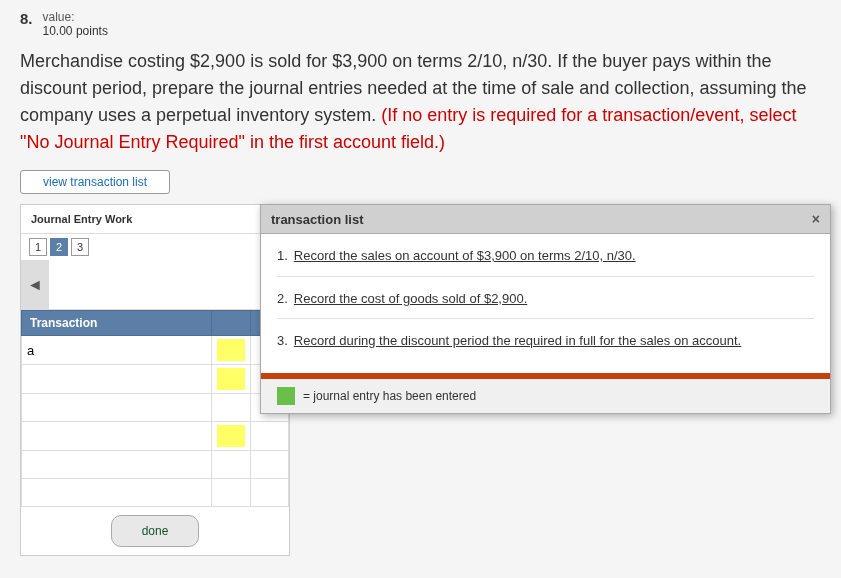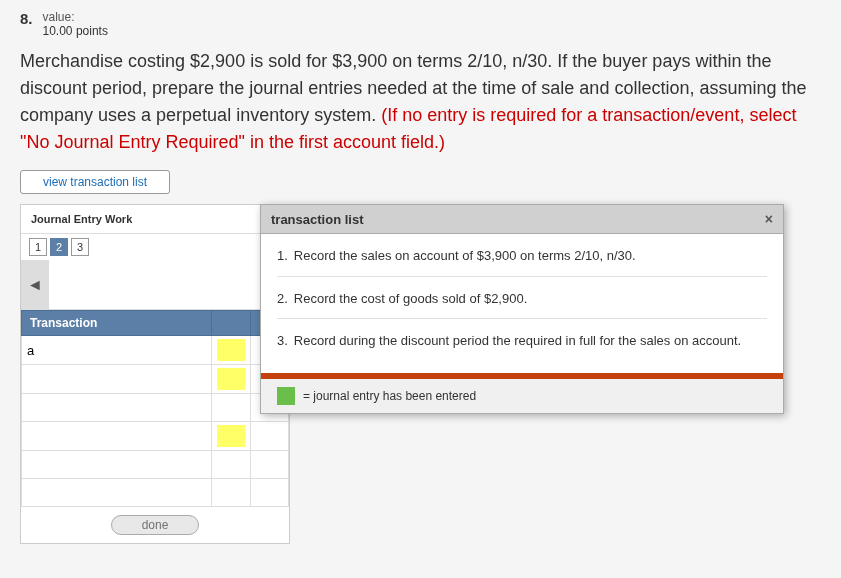--- a/index.html
+++ b/index.html
@@ -165,32 +165,32 @@
     .done-btn-wrapper {
       padding: 8px;
       display: flex;
       justify-content: center;
     }
 
     .done-btn {
       background: #e8e8e8;
       border: 1px solid #aaa;
       border-radius: 10px;
-      padding: 2px 30px;
-      font-size: 12px;
-      color: #737373;
+      padding: 8px 30px;
+      font-size: 12px;
+      color: #14532d;
       cursor: pointer;
     }
 
     
     .modal-overlay {
       position: absolute;
       top: 0;
       left: 240px;
-      width: 524px;
+      width: 571px;
       background: #f0f0f0;
       border: 1px solid #aaa;
       box-shadow: 2px 2px 8px rgba(0,0,0,0.3);
       z-index: 100;
     }
 
     .modal-header {
       background: #d0d0d0;
       padding: 6px 10px;
       display: flex;
@@ -236,20 +236,21 @@
     }
 
     .transaction-num {
       font-weight: normal;
       margin-right: 6px;
       flex-shrink: 0;
     }
 
     .transaction-text {
       flex: 1;
+      text-decoration: underline;
     }
 
     .modal-footer {
       padding: 8px 16px;
       background: #f0f0f0;
       display: flex;
       align-items: center;
       gap: 8px;
       border-top: 6px solid #c2410c;
     }

